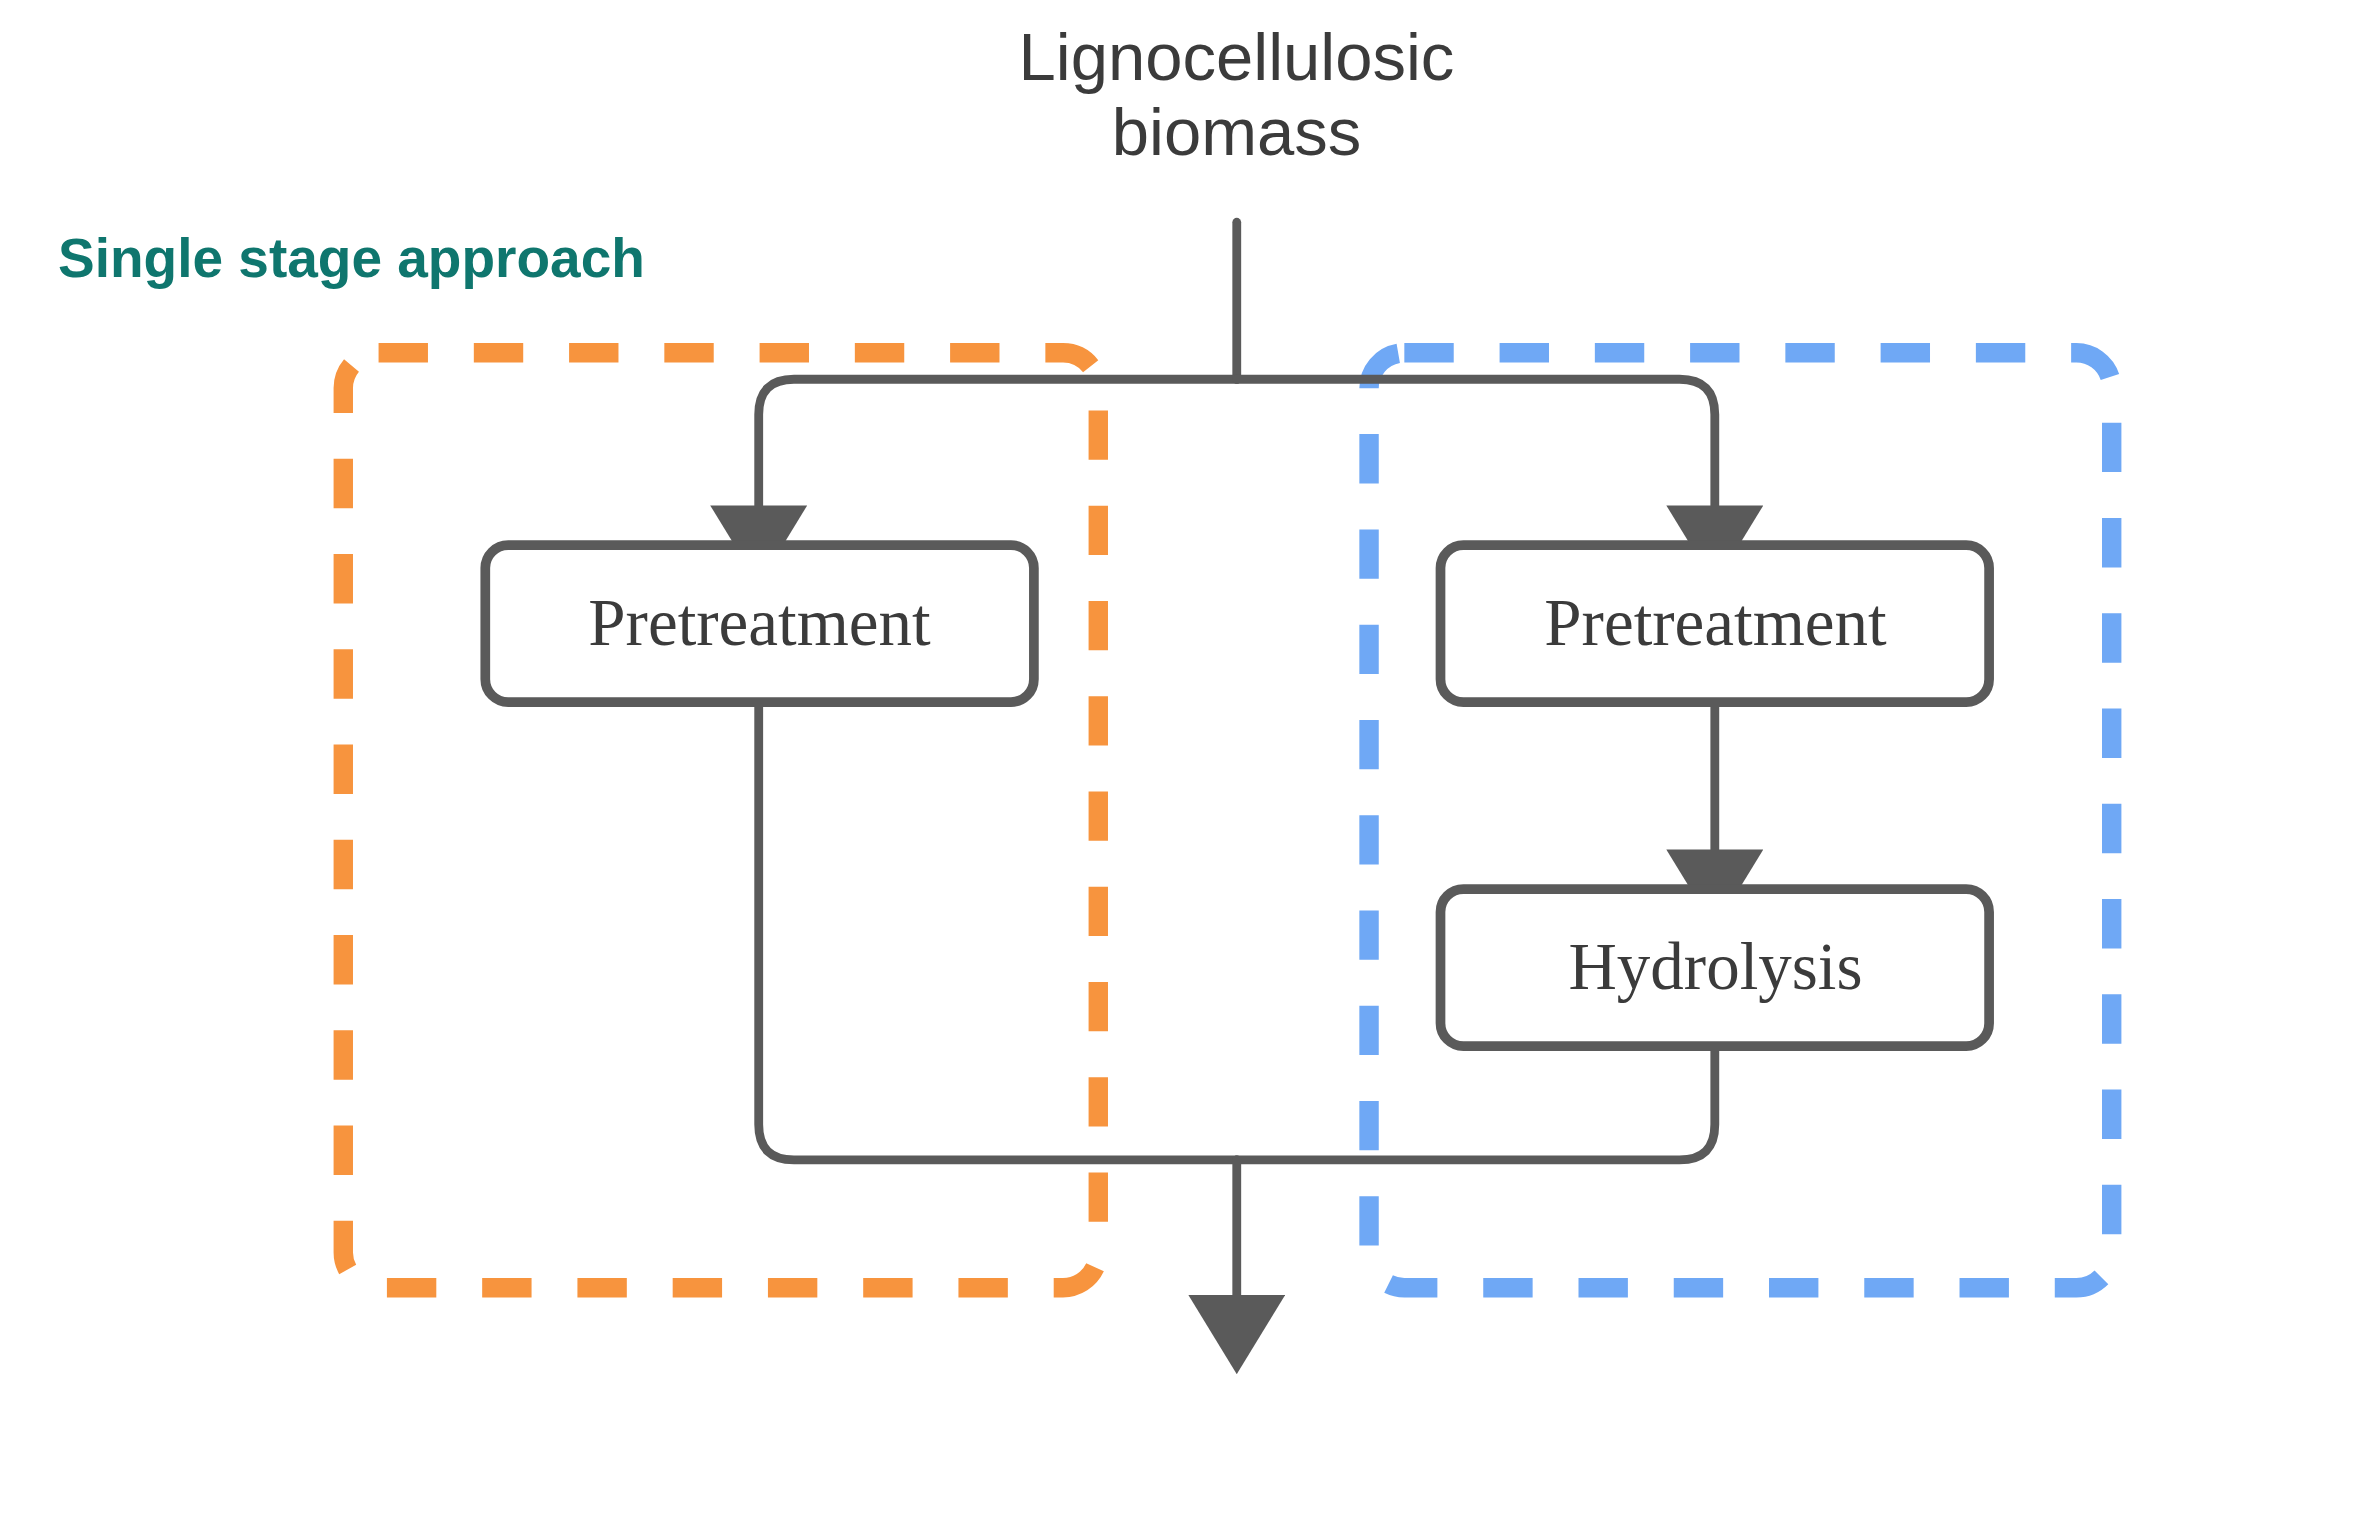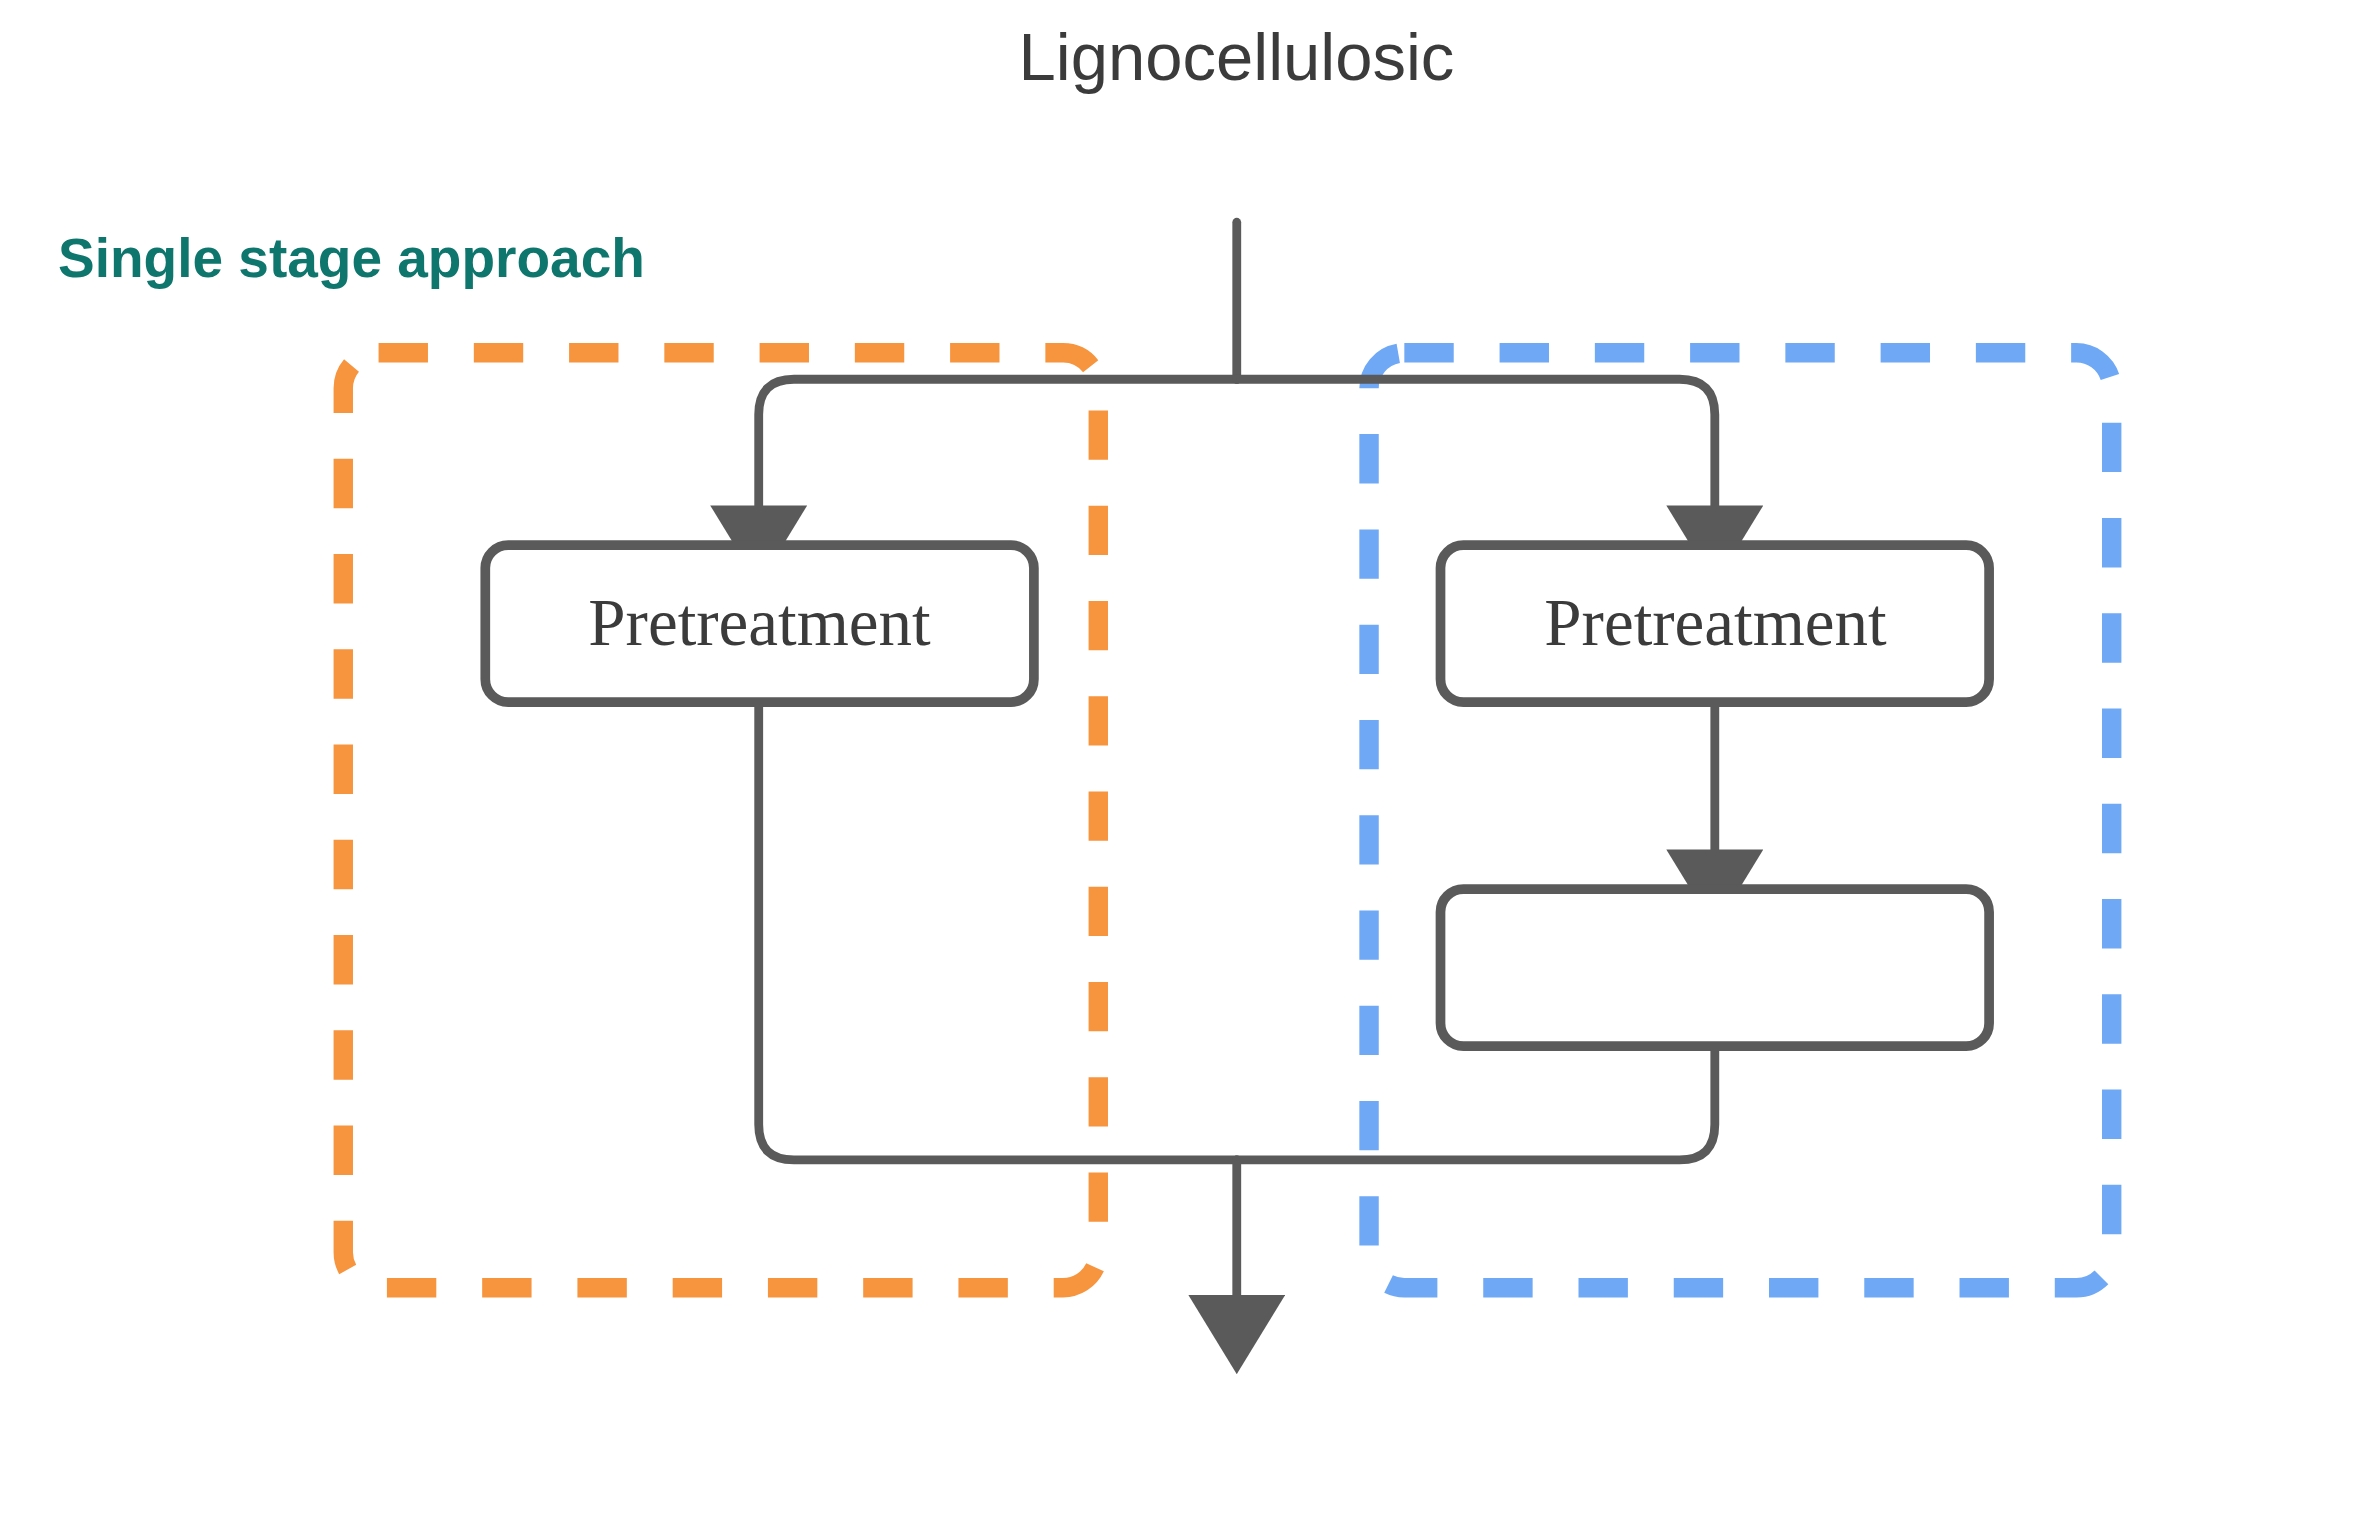--- a/index.html
+++ b/index.html
@@ -83,25 +83,27 @@
 
     <rect x="523" y="618" width="622" height="178" rx="26" ry="26" fill="#ffffff" stroke="#5a5a5a" stroke-width="11"></rect>
 
     <rect x="1606" y="618" width="622" height="178" rx="26" ry="26" fill="#ffffff" stroke="#5a5a5a" stroke-width="11"></rect>
 
     <rect x="1606" y="1008" width="622" height="178" rx="26" ry="26" fill="#ffffff" stroke="#5a5a5a" stroke-width="11"></rect>
   </svg>
 
   <div class="plain-label" style="left:948px; top:19.4px; width:529px;">
     <div>Lignocellulosic</div>
+    <div>biomass</div>
   </div>
 
   <div class="group-label" style="left:34px; top:231px; color:#0f766e;">Single stage approach</div>
 
 
   <div class="node-text" style="left:461px; top:589px; width:549px;">Pretreatment</div>
 
   <div class="node-text" style="left:1417px; top:589px; width:549px;">Pretreatment</div>
 
+  <div class="node-text" style="left:1417px; top:933px; width:549px;">Hydrolysis</div>
 
 
 </div>
 
 
 </body></html>

